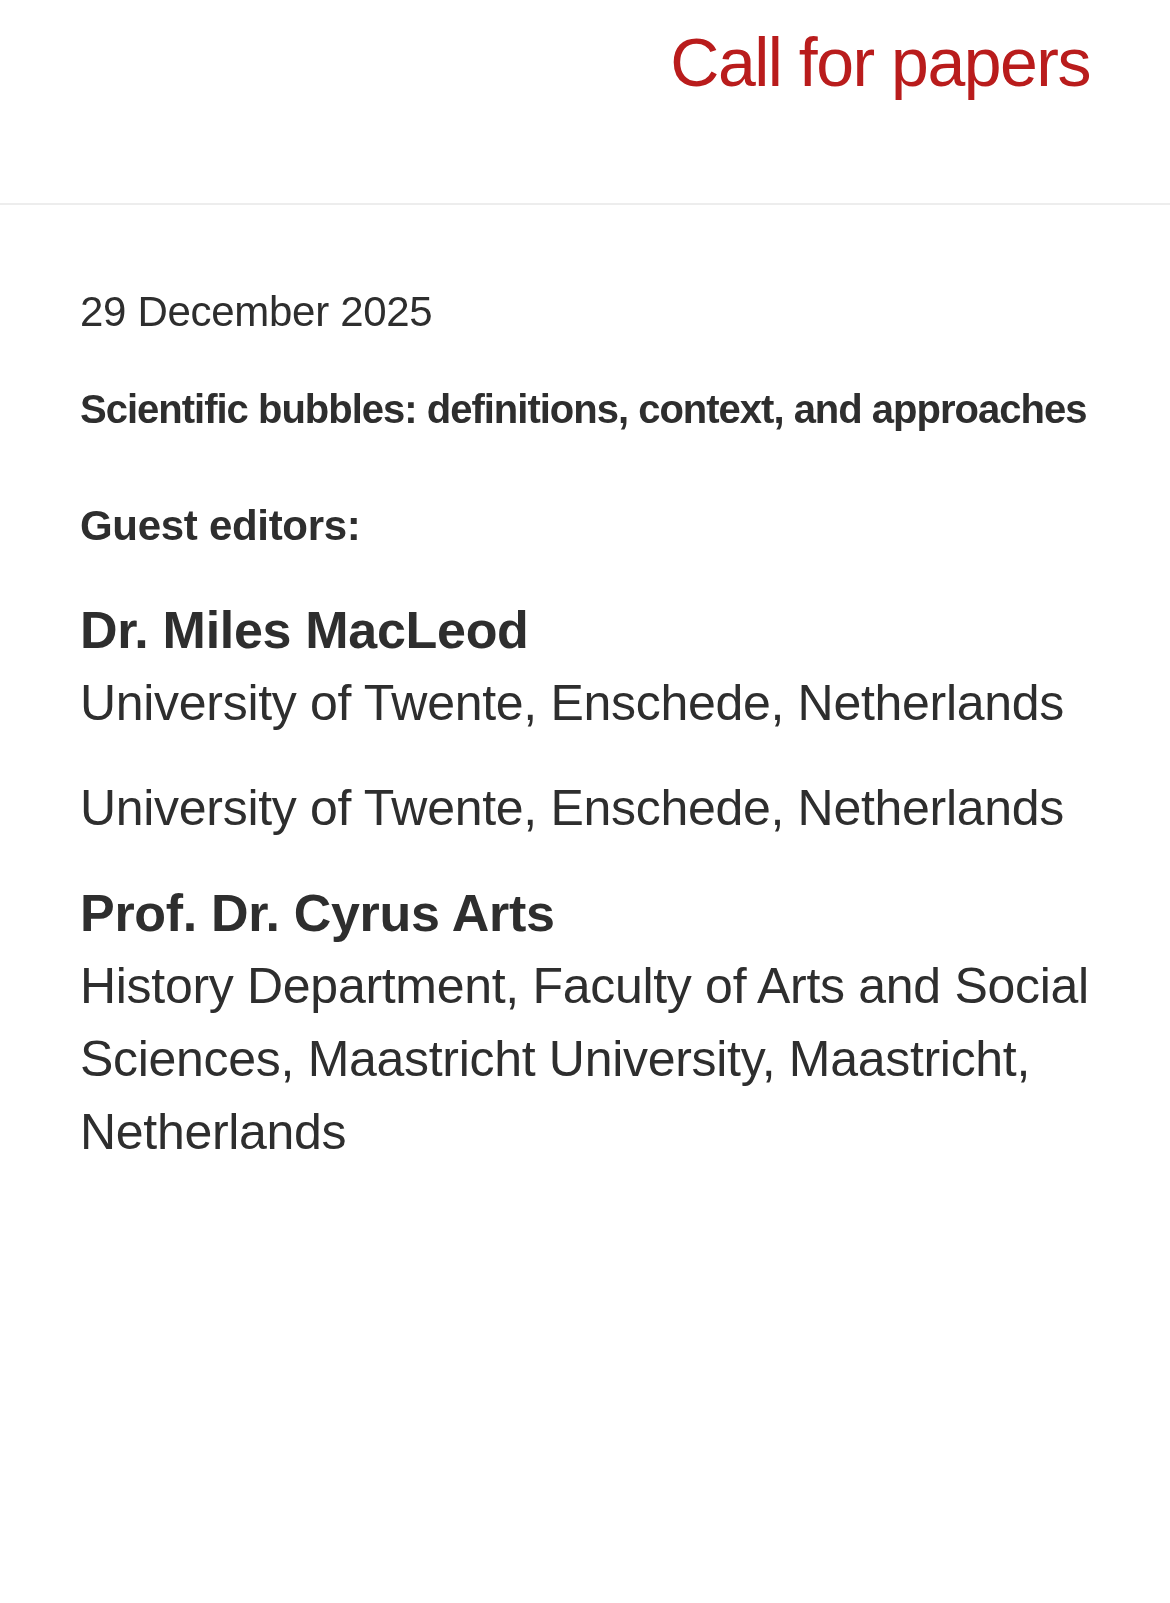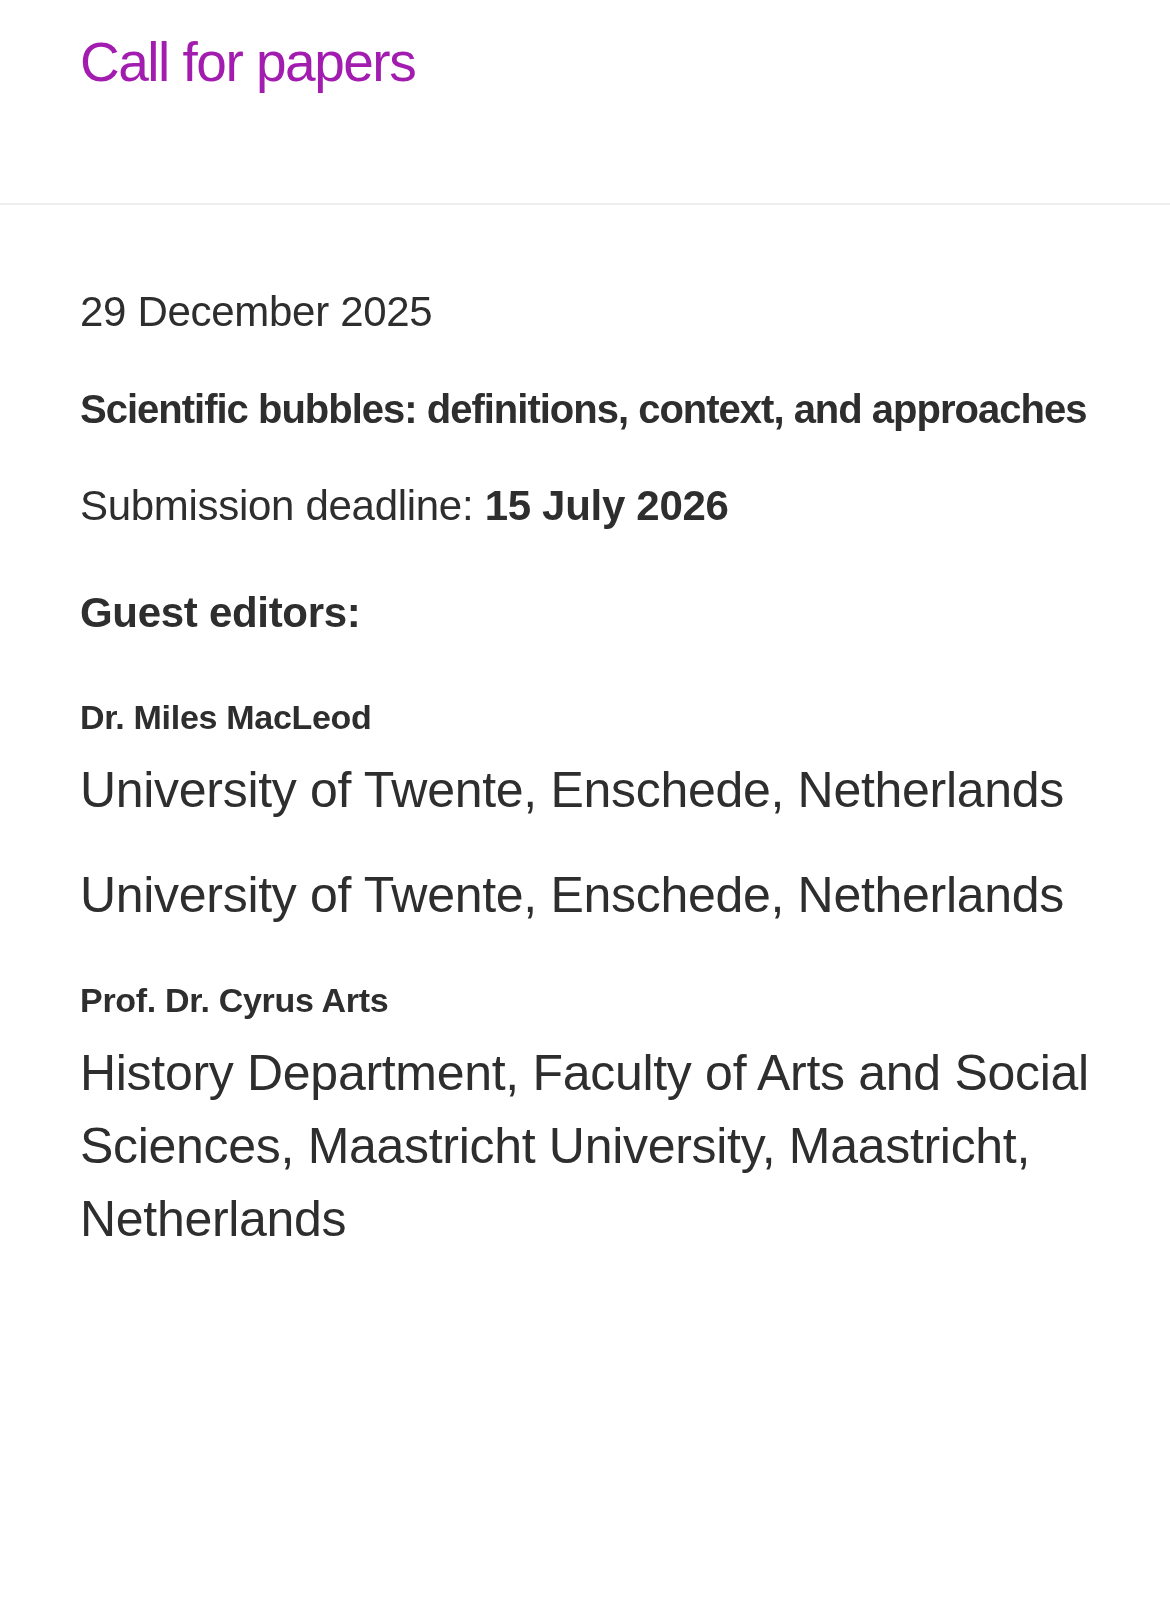--- a/index.html
+++ b/index.html
@@ -8,25 +8,26 @@
     height: 1603px;
     background: #ffffff;
     color: #2e2e2e;
     font-family: "Liberation Sans", sans-serif;
     overflow: hidden;
   }
   .header {
     padding: 14px 80px 0 80px;
   }
   .page-title {
-    font-size: 55px;
+    font-size: 68px;
     font-weight: 400;
     line-height: 96px;
     letter-spacing: -1.5px;
-    color: #a21caf;
+    color: #b91c1c;
+    text-align: right;
   }
   .divider {
     border: none;
     border-top: 2px solid #ededed;
     width: 1170px;
     margin-top: 93px;
   }
   .content {
     padding: 0 80px;
   }
@@ -58,21 +59,21 @@
     font-size: 42px;
     font-weight: 700;
     line-height: 73px;
     letter-spacing: -0.3px;
   }
   .editor {
     margin-top: 32px;
     max-width: 1010px;
   }
   .editor .name {
-    font-size: 34px;
+    font-size: 52px;
     font-weight: 700;
     line-height: 73px;
     letter-spacing: -0.3px;
   }
   .editor .affiliation {
     font-size: 50px;
     font-weight: 400;
     line-height: 73px;
     letter-spacing: -0.3px;
   }
@@ -85,23 +86,20 @@
 </div>
 
 <hr class="divider">
 
 <main class="content">
 
   <p class="article-date">29 December 2025</p>
 
   <h2 class="article-title">Scientific bubbles: definitions, context, and approaches</h2>
 
-  <p class="deadline">
-    <span class="label">Submission deadline: </span><span class="value">15 July 2026</span>
-  </p>
 
   <h3 class="editors-heading">Guest editors:</h3>
 
   <div class="editor">
     <p class="name">Dr. Miles MacLeod</p>
     <p class="affiliation">University of Twente, Enschede, Netherlands</p>
   </div>
 
 
   <div class="editor">

